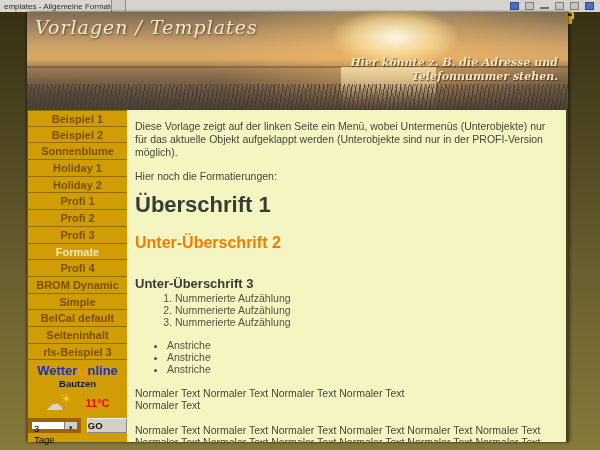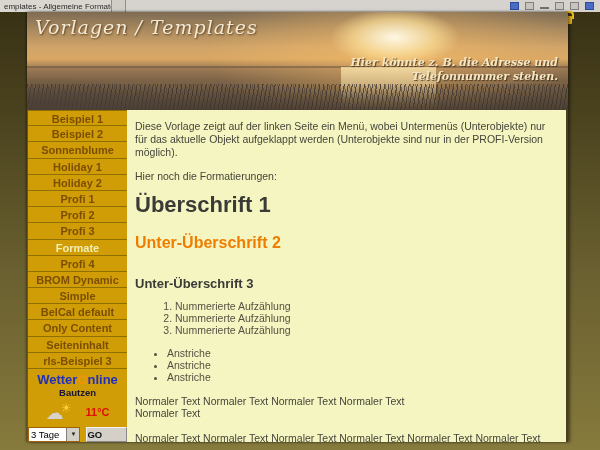--- a/index.html
+++ b/index.html
@@ -72,37 +72,37 @@
   .w-logo .o { color:#f59300; }
   .w-line { font-size:9.5px; font-weight:bold; line-height:11px; }
   .w-mid { display:flex; align-items:center; justify-content:center; gap:14px; height:24px; margin-top:2px; }
   .w-icon { position:relative; width:26px; height:18px; }
   .w-icon .sun { position:absolute; right:0; top:-2px; color:#ffd23d; font-size:12px; }
   .w-icon .cloud { position:absolute; left:0; top:-1px; color:#d8d2c8; font-size:18px;
     text-shadow:0 0 1px #9a9488; }
   .w-temp { color:#dd1100; font-size:11px; font-weight:bold; }
   .w-form { display:flex; justify-content:center; gap:6px; margin-top:3px; }
   .w-select { display:flex; width:62px; height:15px; background:#ffffff;
-    border:1px solid #a16207; font-size:9.5px; }
+    border:4px solid #a16207; font-size:9.5px; }
   .w-select .val { flex:1; text-align:left; padding:1px 2px; color:#000; }
   .w-select .arrow { width:13px; background:#d4d0c8; border-left:1px solid #7f7f7f;
     font-size:6px; line-height:13px; color:#222; }
   .w-go { width:48px; height:15px; background:#d4d0c8; border:1px solid #888;
     border-top-color:#f4f2ee; border-left-color:#f4f2ee; font-size:9.5px; font-weight:bold;
     line-height:13px; color:#111; text-align:left; }
 
   
   .content { flex:1; background:#f5f5c1; padding:10px 10px 0 8px; color:#45453c;
     border-right:2px solid #4a401c; overflow:hidden; }
   .content p.small { font-size:10.5px; line-height:13px; }
   .content .gap8 { margin-top:11px; }
   .content h1 { font-size:22px; color:#3a3a36; margin-top:9px; }
   .content h2 { font-size:16px; color:#ef7d00; margin-top:16px; }
   .content h3 { font-size:13px; color:#3a3a36; margin-top:24px; }
-  .content ol { margin-top:9px; padding-left:40px; font-size:10.5px; line-height:12px; color:#565043; }
+  .content ol { margin-top:1px; padding-left:40px; font-size:10.5px; line-height:12px; color:#565043; }
   .content ul { margin-top:11px; padding-left:32px; font-size:10.5px; line-height:12px; color:#565043; }
   .content .normal { margin-top:12px; font-size:10.5px; line-height:12px; }
   .content .normal span { display:block; }
   .content .long { margin-top:13px; font-size:10.5px; line-height:12px; }
 </style>
 </head>
 <body>
 
 <div class="browser-bar">
   <div class="tab">
@@ -146,21 +146,20 @@
         <div class="menu-item">Holiday 1</div>
         <div class="menu-item">Holiday 2</div>
         <div class="menu-item">Profi 1</div>
         <div class="menu-item">Profi 2</div>
         <div class="menu-item">Profi 3</div>
         <div class="menu-item active">Formate</div>
         <div class="menu-item">Profi 4</div>
         <div class="menu-item">BROM Dynamic</div>
         <div class="menu-item">Simple</div>
         <div class="menu-item">BelCal default</div>
-        <div class="menu-item">Only Content</div>
         <div class="menu-item">Seiteninhalt</div>
         <div class="menu-item">rls-Beispiel 3</div>
 
         <div class="weather">
           <div class="w-logo"><span>Wetter</span><span class="o">O</span><span>nline</span></div>
           <div class="w-line">Bautzen</div>
           <div class="w-mid">
             <span class="w-icon">
               <span class="sun">☀</span>
               <span class="cloud">☁</span>

